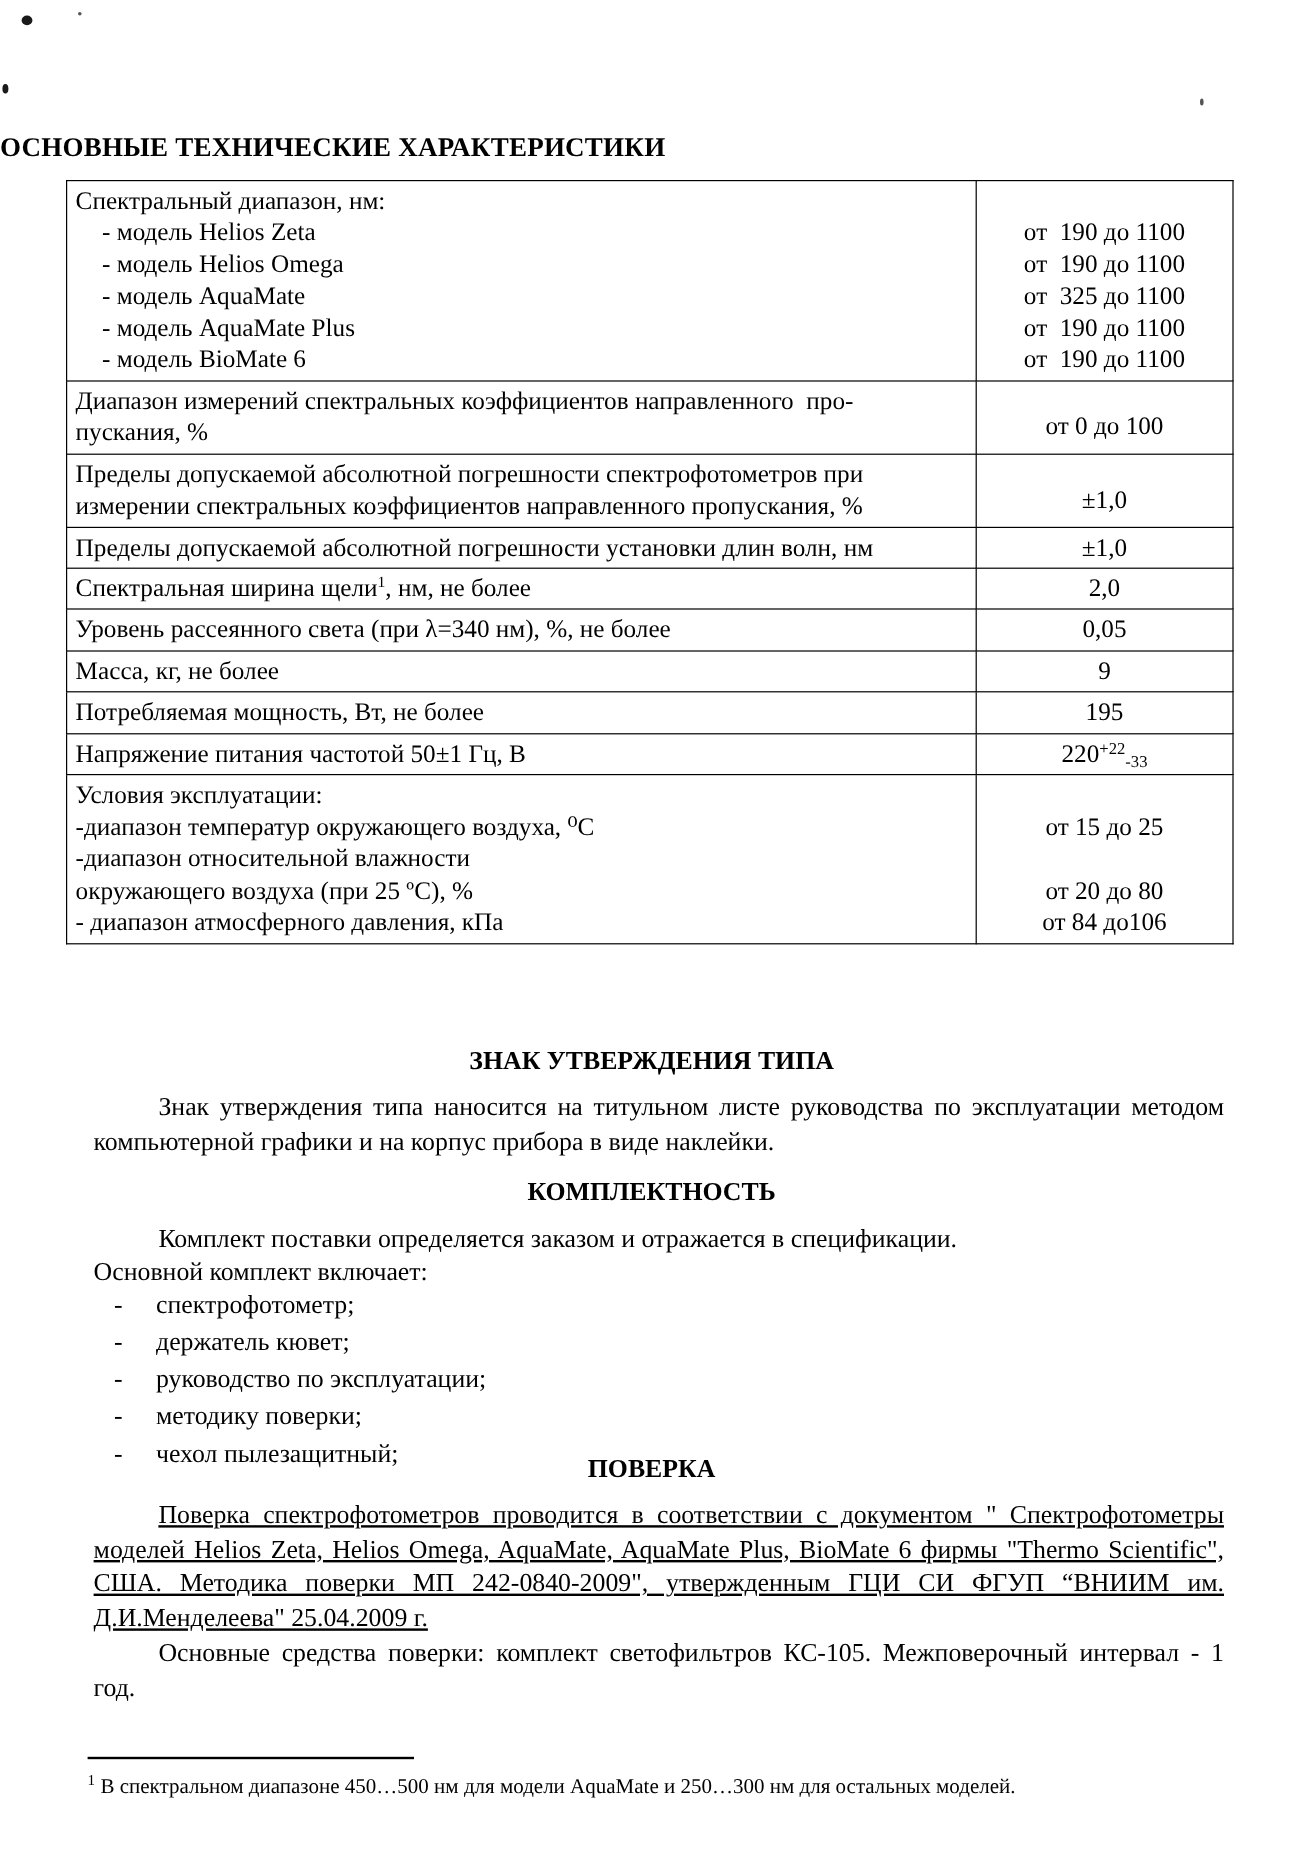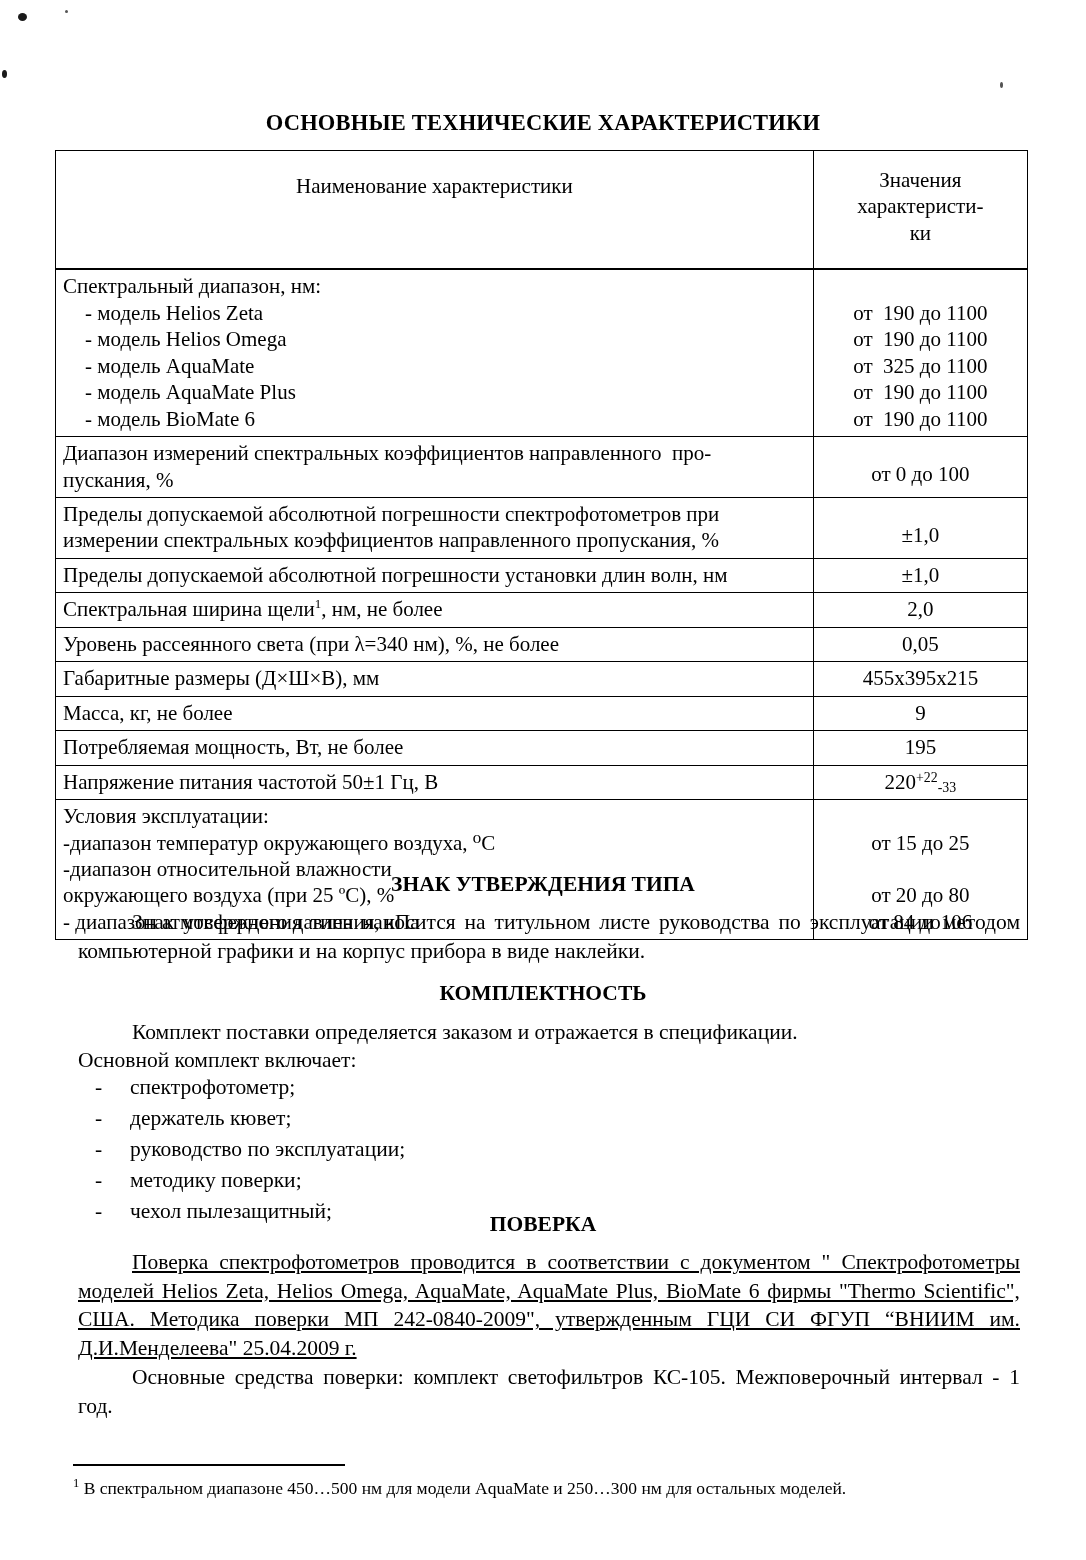--- a/index.html
+++ b/index.html
@@ -27,21 +27,20 @@
   .speck-a { left: 18px;  top: 13px;  width: 9px;  height: 8px; }
   .speck-b { left: 65px;  top: 10px;  width: 3px;  height: 3px; background:#555; }
   .speck-c { left: 2px;   top: 70px;  width: 5px;  height: 8px; }
   .speck-d { left: 1000px;top: 82px;  width: 3px;  height: 6px; background:#555; }
 
   
   .doc-title {
     position: absolute;
     left: 0; right: 0;
     top: 110px;
-    text-align: center;
     font-weight: bold;
     font-size: 22.5px;
     letter-spacing: 0.2px;
   }
 
   
   .spec-table {
     position: absolute;
     left: 55px;
     top: 150px;
@@ -175,29 +174,20 @@
 
   <div class="doc-title">ОСНОВНЫЕ ТЕХНИЧЕСКИЕ ХАРАКТЕРИСТИКИ</div>
 
   <table class="spec-table">
     <colgroup>
       <col class="col-name">
       <col class="col-value">
     </colgroup>
     <tbody>
 
-      <tr class="hdr">
-        <td>
-          <div class="cell-name">Наименование характеристики</div>
-        </td>
-        <td>
-          <div class="cell-value" style="white-space:pre-line;">Значения характеристи-
-ки</div>
-        </td>
-      </tr>
 
       <tr>
         <td>
           <div class="cell-name">
             <span class="stack-line">Спектральный диапазон, нм:</span>
             <span class="stack-line sub-item">- модель Helios Zeta</span>
             <span class="stack-line sub-item">- модель Helios Omega</span>
             <span class="stack-line sub-item">- модель AquaMate</span>
             <span class="stack-line sub-item">- модель AquaMate Plus</span>
             <span class="stack-line sub-item">- модель BioMate 6</span>
@@ -259,28 +249,20 @@
 
       <tr>
         <td>
           <div class="cell-name">Уровень рассеянного света (при λ=340 нм), %, не более</div>
         </td>
         <td>
           <div class="cell-value">0,05</div>
         </td>
       </tr>
 
-      <tr>
-        <td>
-          <div class="cell-name">Габаритные размеры (Д×Ш×В), мм</div>
-        </td>
-        <td>
-          <div class="cell-value">455x395x215</div>
-        </td>
-      </tr>
 
       <tr>
         <td>
           <div class="cell-name">Масса, кг, не более</div>
         </td>
         <td>
           <div class="cell-value">9</div>
         </td>
       </tr>
 

